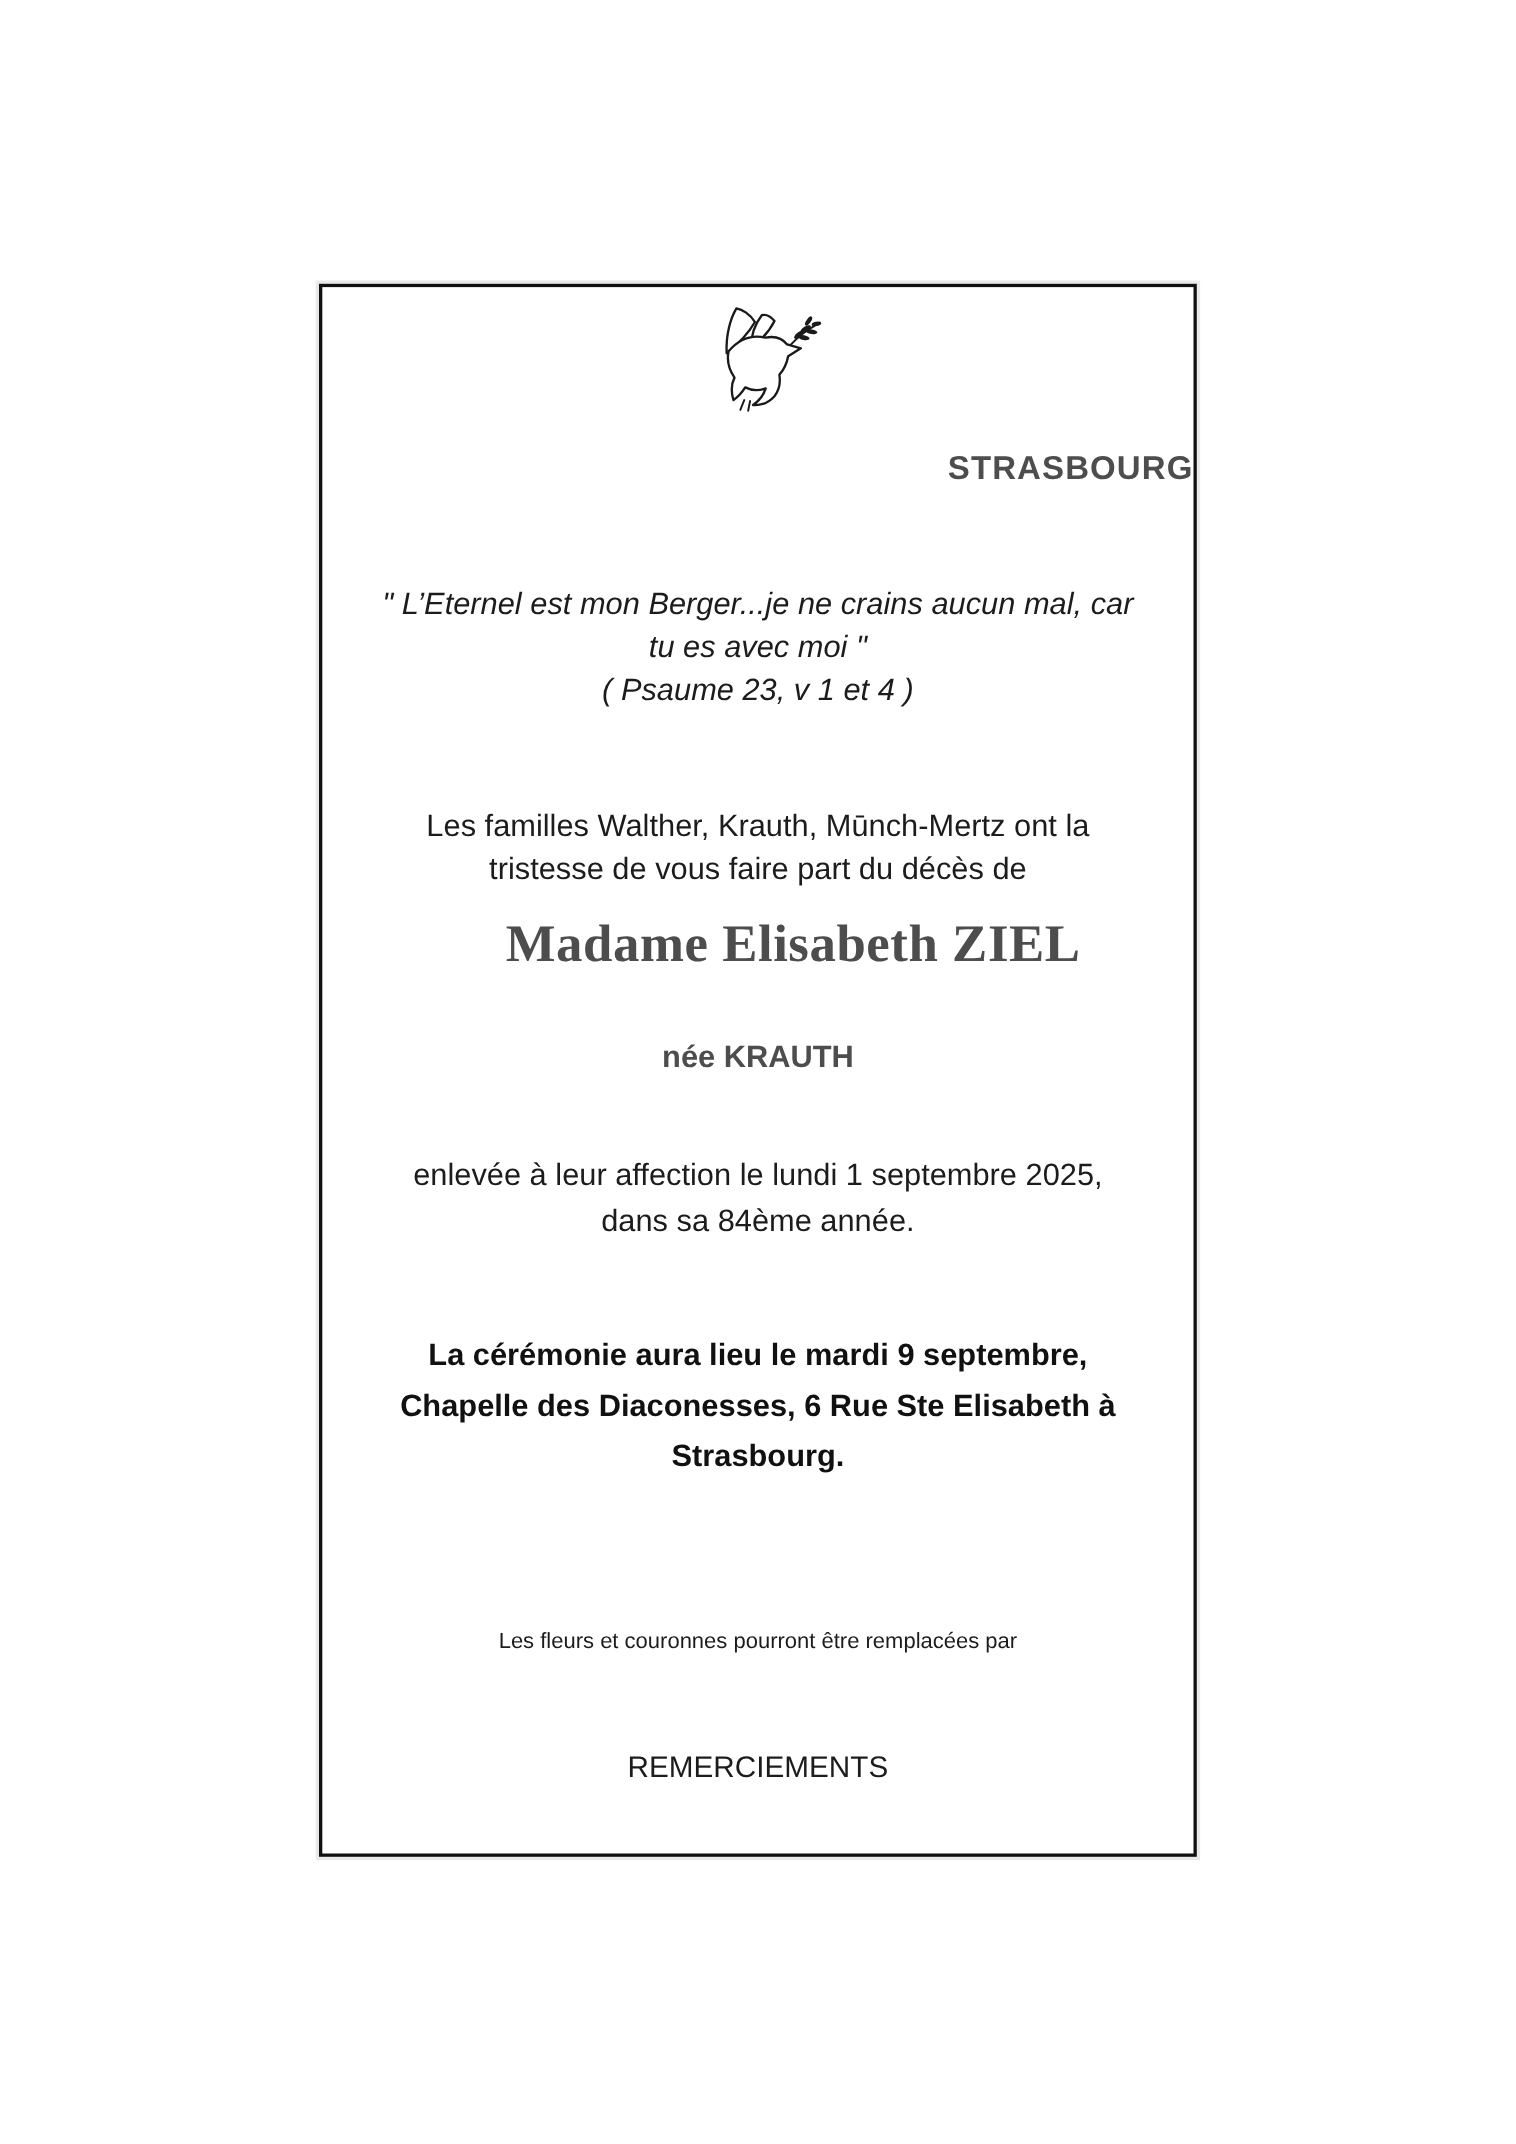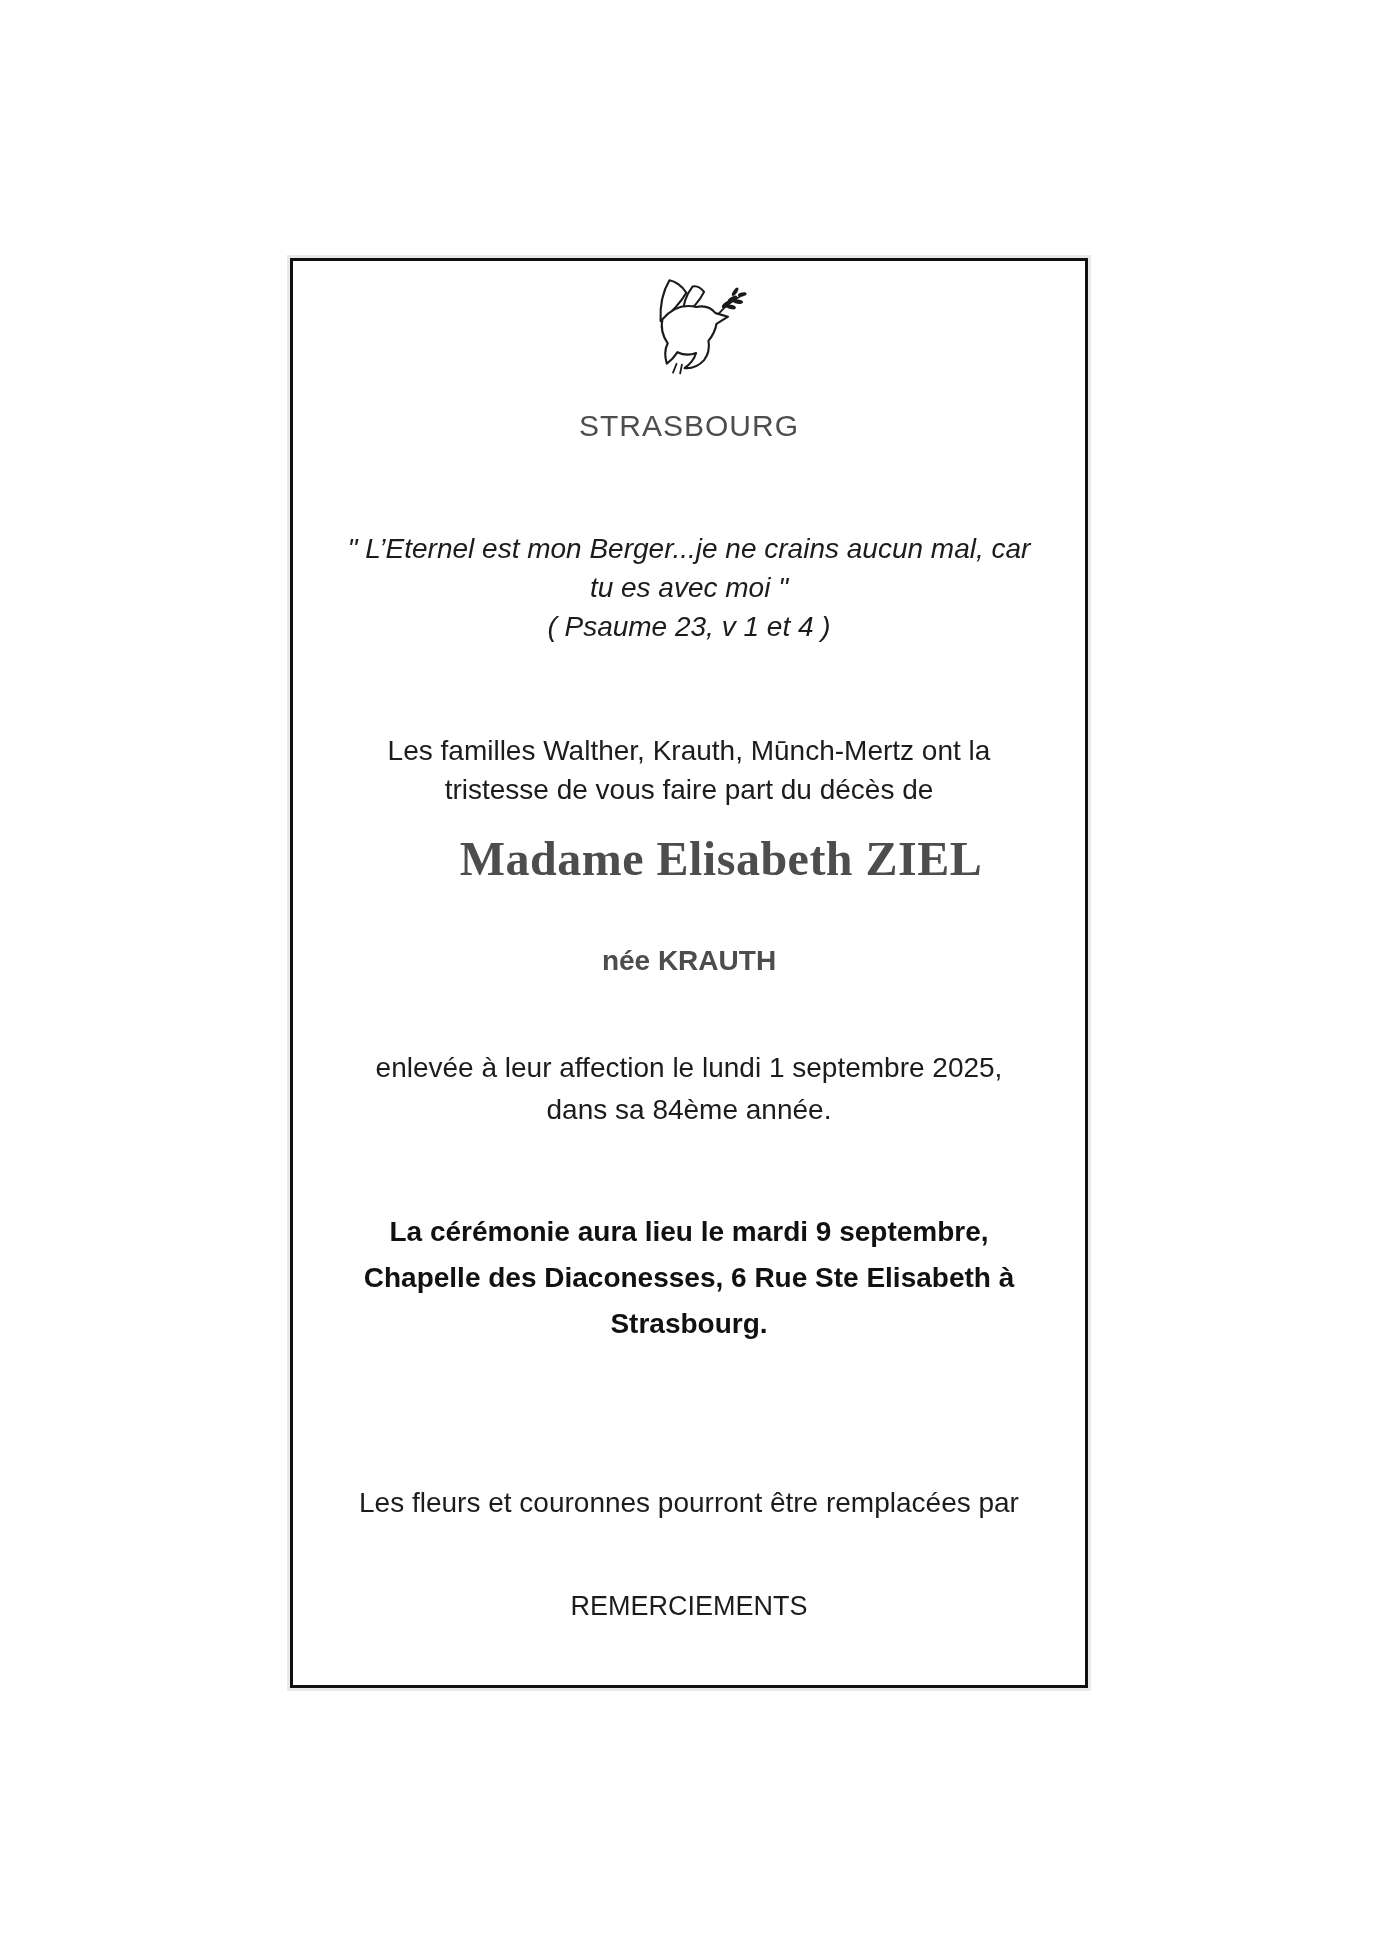--- a/index.html
+++ b/index.html
@@ -22,23 +22,24 @@
     text-align:center;
   }
   .abs{position:absolute;left:0;width:100%;text-align:center;}
   .dove{
     position:absolute;top:14px;left:50%;
     transform:translateX(-50%);
     width:118px;height:110px;
   }
   .agency{
     top:148px;
-    font-size:30px;font-weight:normal;
+    font-size:30px;font-weight:bold;
     letter-spacing:1px;
     color:#4d4d4d;
+    text-align:right;
   }
   .quote{
     top:268px;
     font-size:28px;font-style:italic;
     line-height:39px;
     color:#1c1c1c;
   }
   .families{
     top:470px;
     font-size:28px;line-height:39px;
@@ -63,21 +64,21 @@
     font-size:28px;line-height:42px;
   }
   .ceremony{
     top:948px;
     font-size:28px;font-weight:bold;
     line-height:46px;
     color:#111111;
   }
   .donations{
     top:1212px;
-    font-size:28px;line-height:39px;margin-top:10px;
+    font-size:20px;line-height:39px;
   }
   .notice-footer{
     top:1326px;
     font-size:27px;line-height:38px;
   }
 </style>
 </head>
 <body>
 
 <div class="page">

